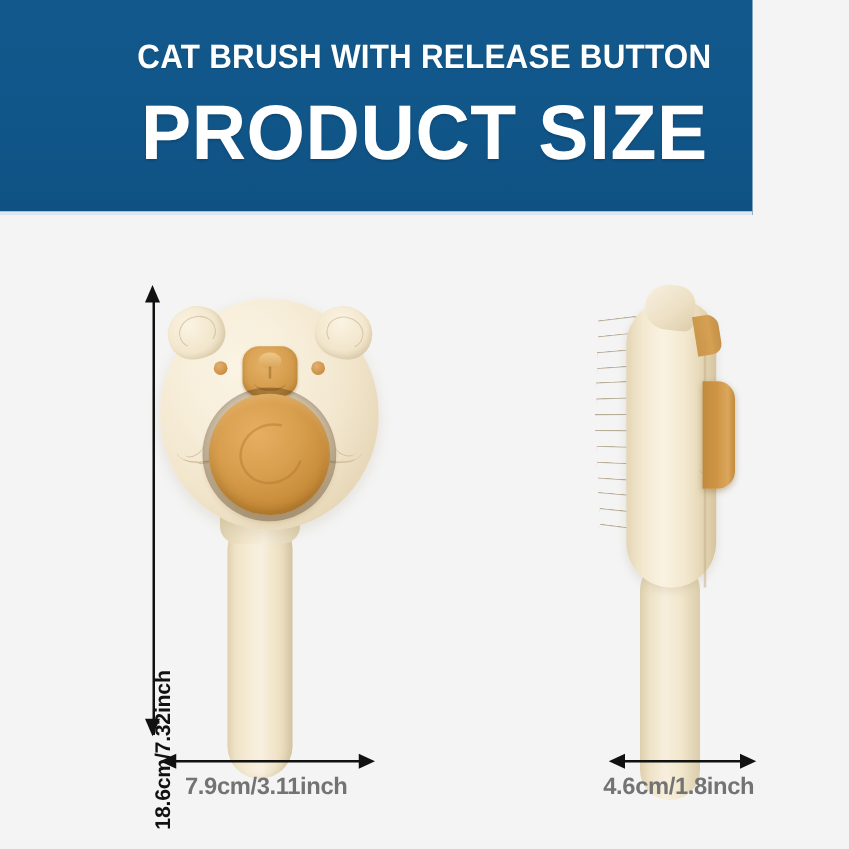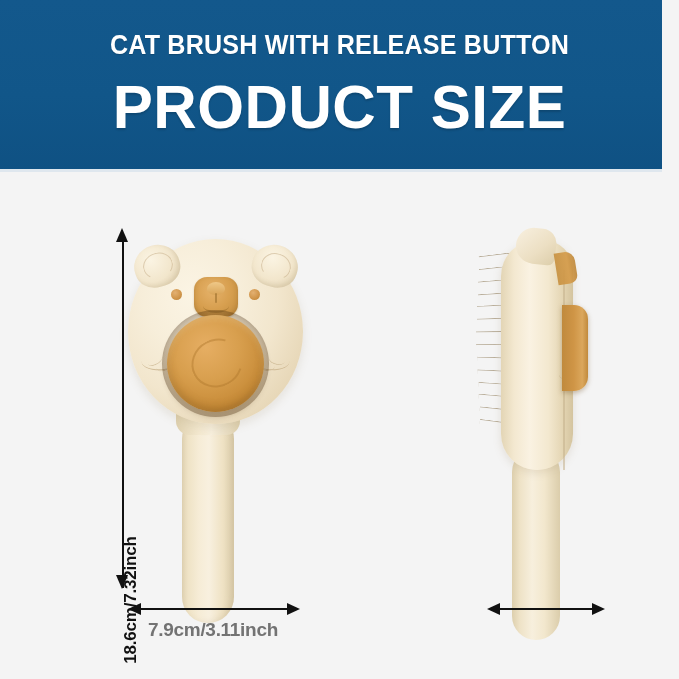--- a/index.html
+++ b/index.html
@@ -13,21 +13,21 @@
     font-family: "Liberation Sans", sans-serif;
     overflow: hidden;
     position: relative;
   }
 
   
   #header-banner {
     position: absolute;
     left: 0;
     top: 0;
-    width: 662px;
+    width: 602px;
     height: 172px;
     background: #115689;
     background: linear-gradient(180deg, #13588c 0%, #115689 55%, #0f5183 100%);
     box-sizing: border-box;
     overflow: hidden;
   }
   #header-banner::after {
     content: "";
     position: absolute;
     left: 0;
@@ -541,14 +541,15 @@
   </div>
 
   <div class="h-arrow-left" id="dim-w1-arrL"></div>
   <div class="h-dim-line" id="dim-w1-line"></div>
   <div class="h-arrow-right" id="dim-w1-arrR"></div>
   <div class="h-dim-label" id="dim-w1-label">7.9cm/3.11inch</div>
 
   <div class="h-arrow-left" id="dim-w2-arrL"></div>
   <div class="h-dim-line" id="dim-w2-line"></div>
   <div class="h-arrow-right" id="dim-w2-arrR"></div>
+  <div class="h-dim-label" id="dim-w2-label">4.6cm/1.8inch</div>
 
 </div>
 
 </body></html>

